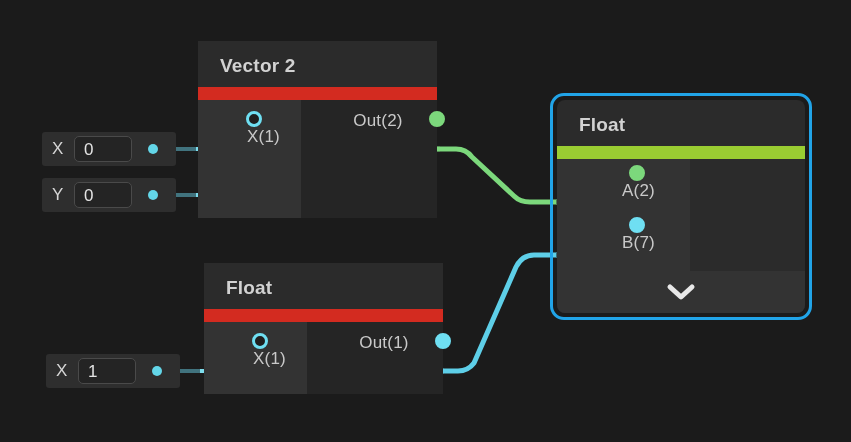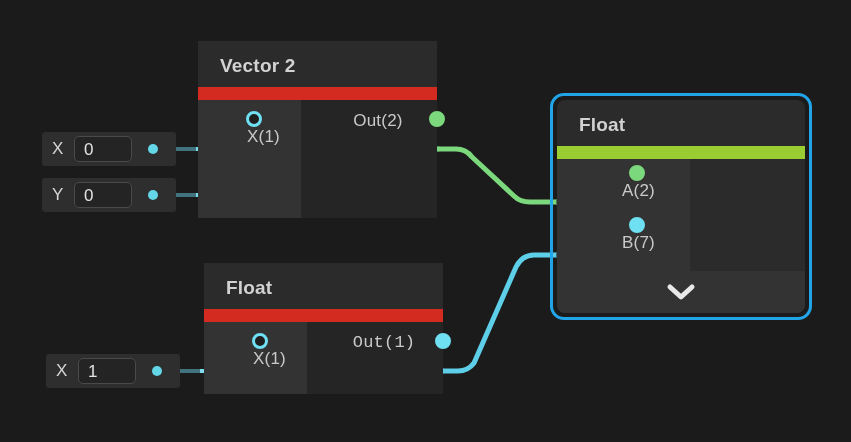--- a/index.html
+++ b/index.html
@@ -213,21 +213,21 @@
     <div class="node-title">Float</div>
     <div class="node-accent" style="background:#d32b20; margin-top:10px;"></div>
     <div class="node-body" style="height:72px;">
       <div class="col-in" style="width:103px; padding-left:16px;">
         <div class="port-row" style="height:46px; margin-top:11px;">
           <span class="port" style="border-color:#6fdff2; background:#1f1f1f; margin-left:-8px;"></span>
           <span class="port-label" style="margin-left:12px;">X(1)</span>
         </div>
       </div>
       <div class="col-out" style="padding-left:18px;">
-        <div class="port-row out" style="height:46px; margin-top:11px;font-family:Liberation Mono, monospace;">
+        <div class="port-row out" style="height:46px; margin-top:11px;">
           <span class="port-label">Out(1)</span>
           <span class="port" style="border-color:#6fdff2; background:#6fdff2; position:absolute; right:-8px;"></span>
         </div>
       </div>
     </div>
   </div>
 
   <div class="selection-ring" style="left:550px; top:93px; width:262px; height:227px;"></div>
 
   <div class="node rounded" style="left:557px; top:100px; width:248px; height:213px; border-radius:8px;">

